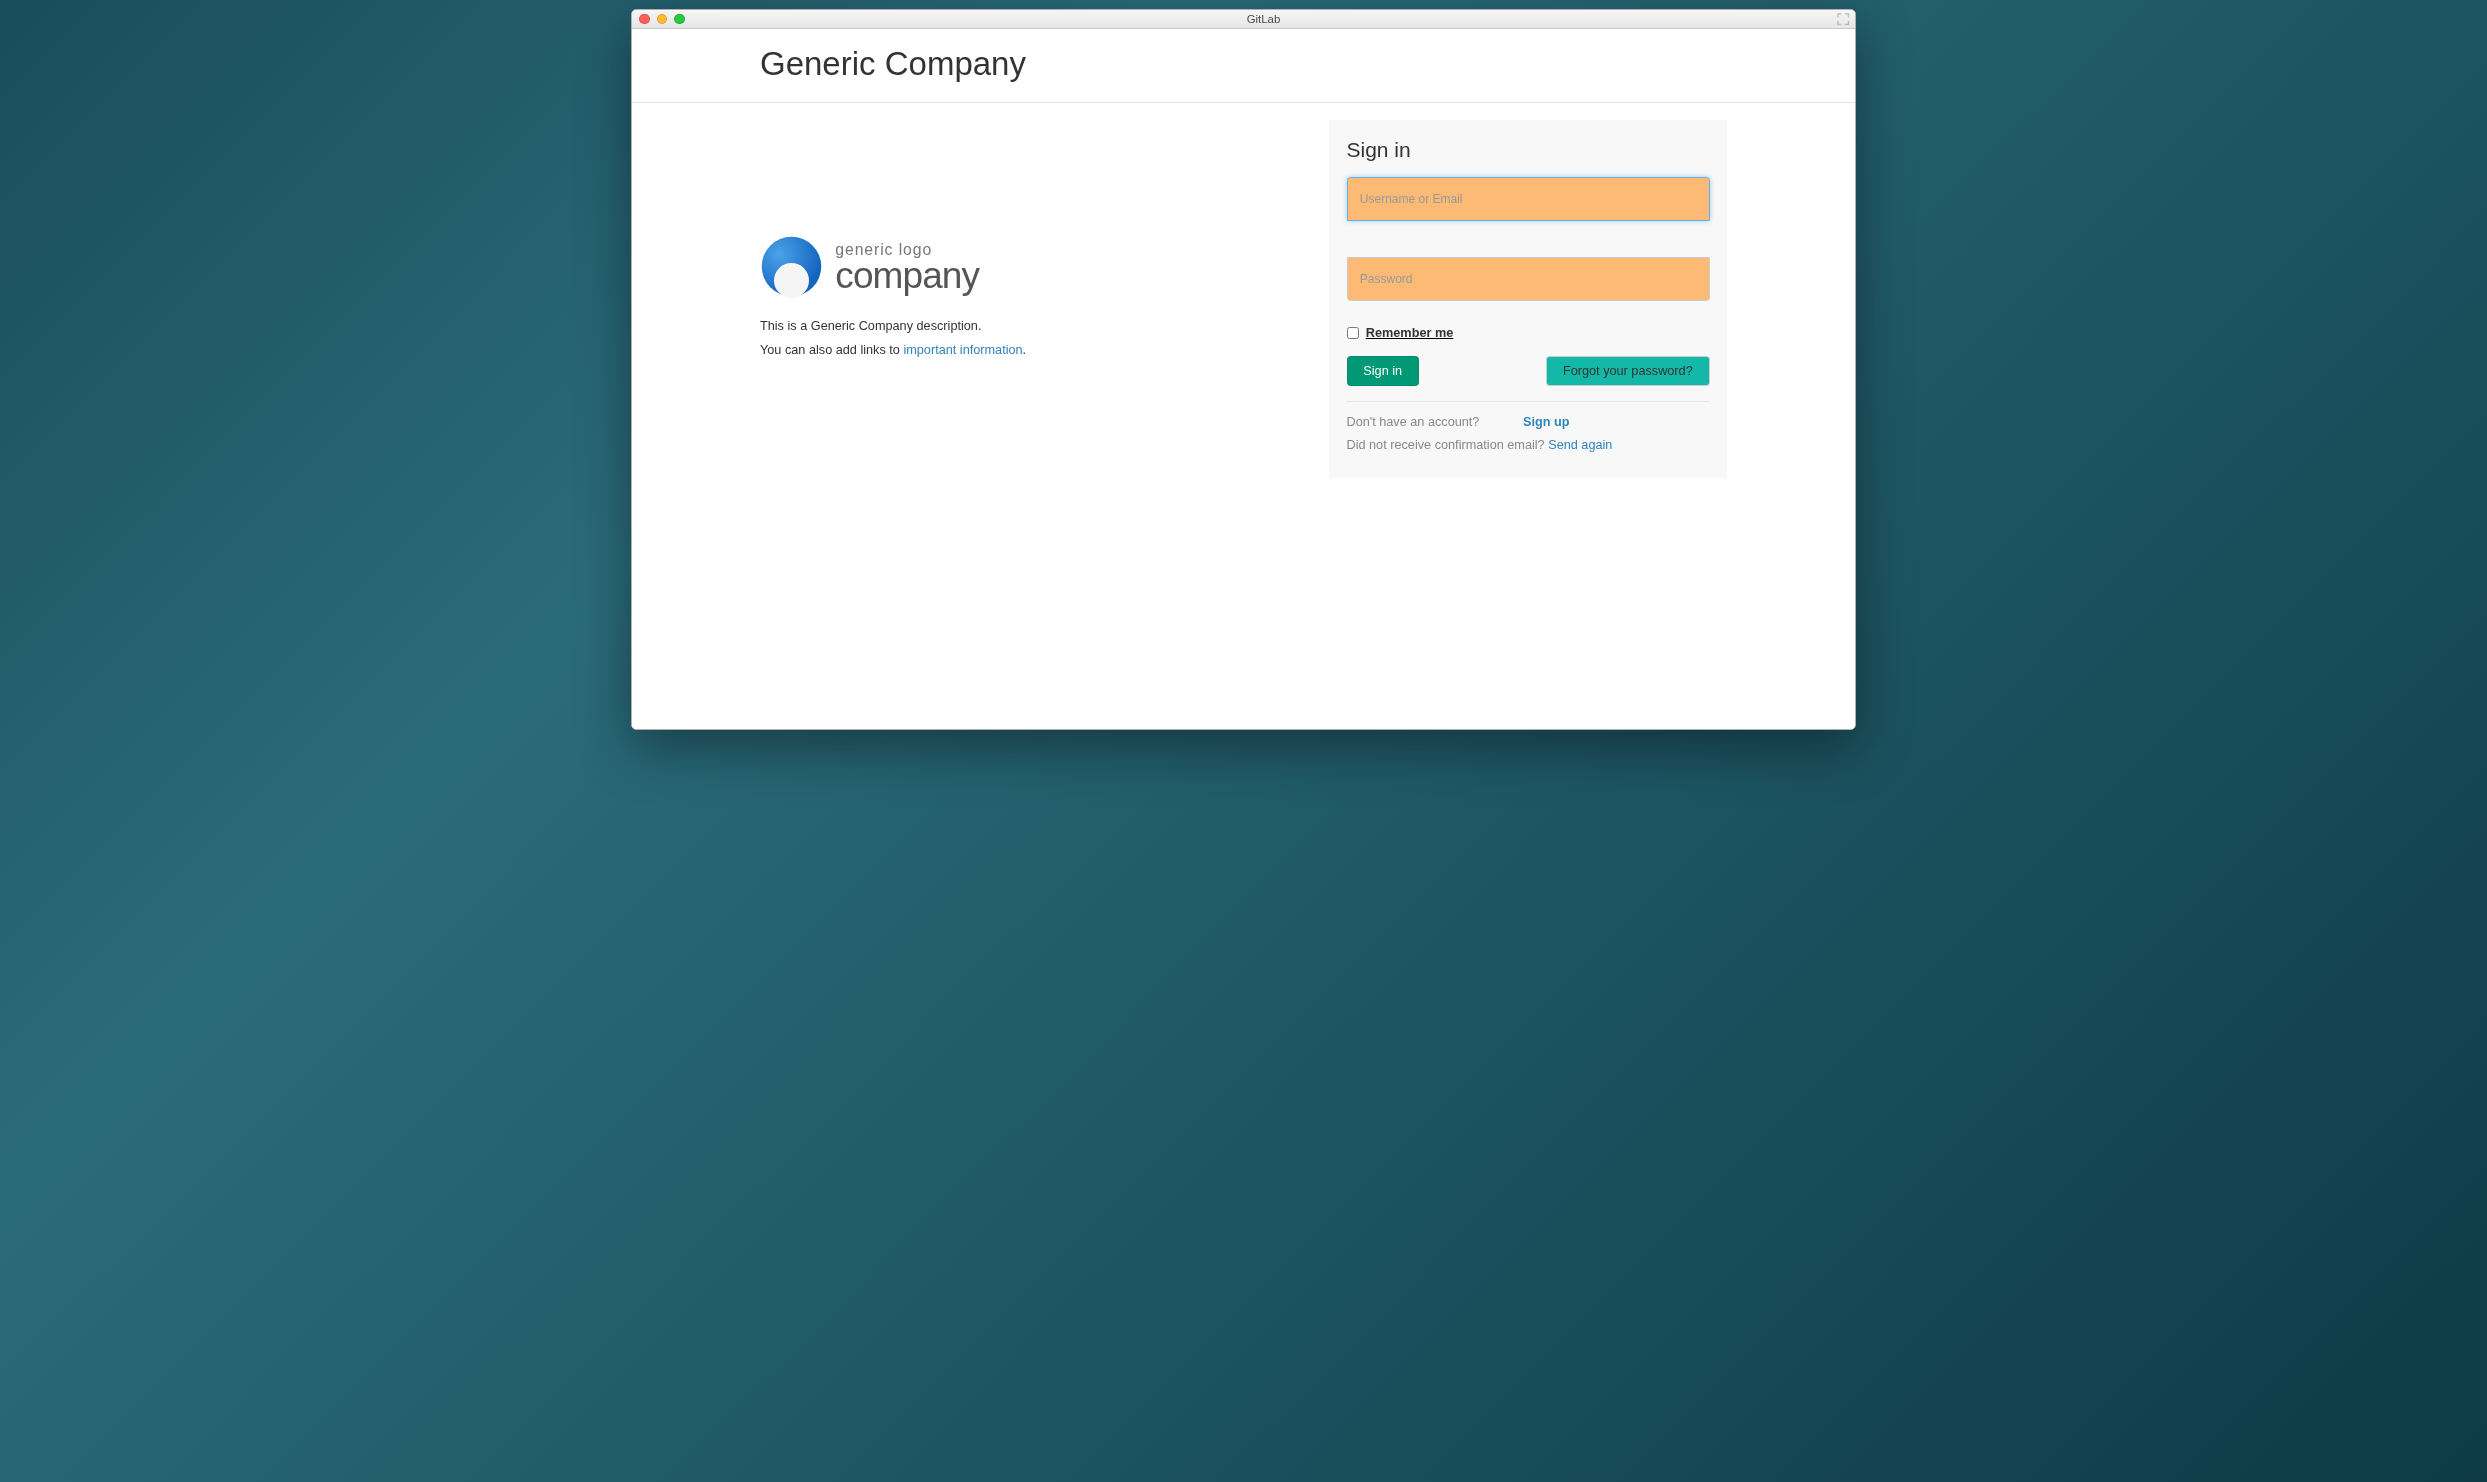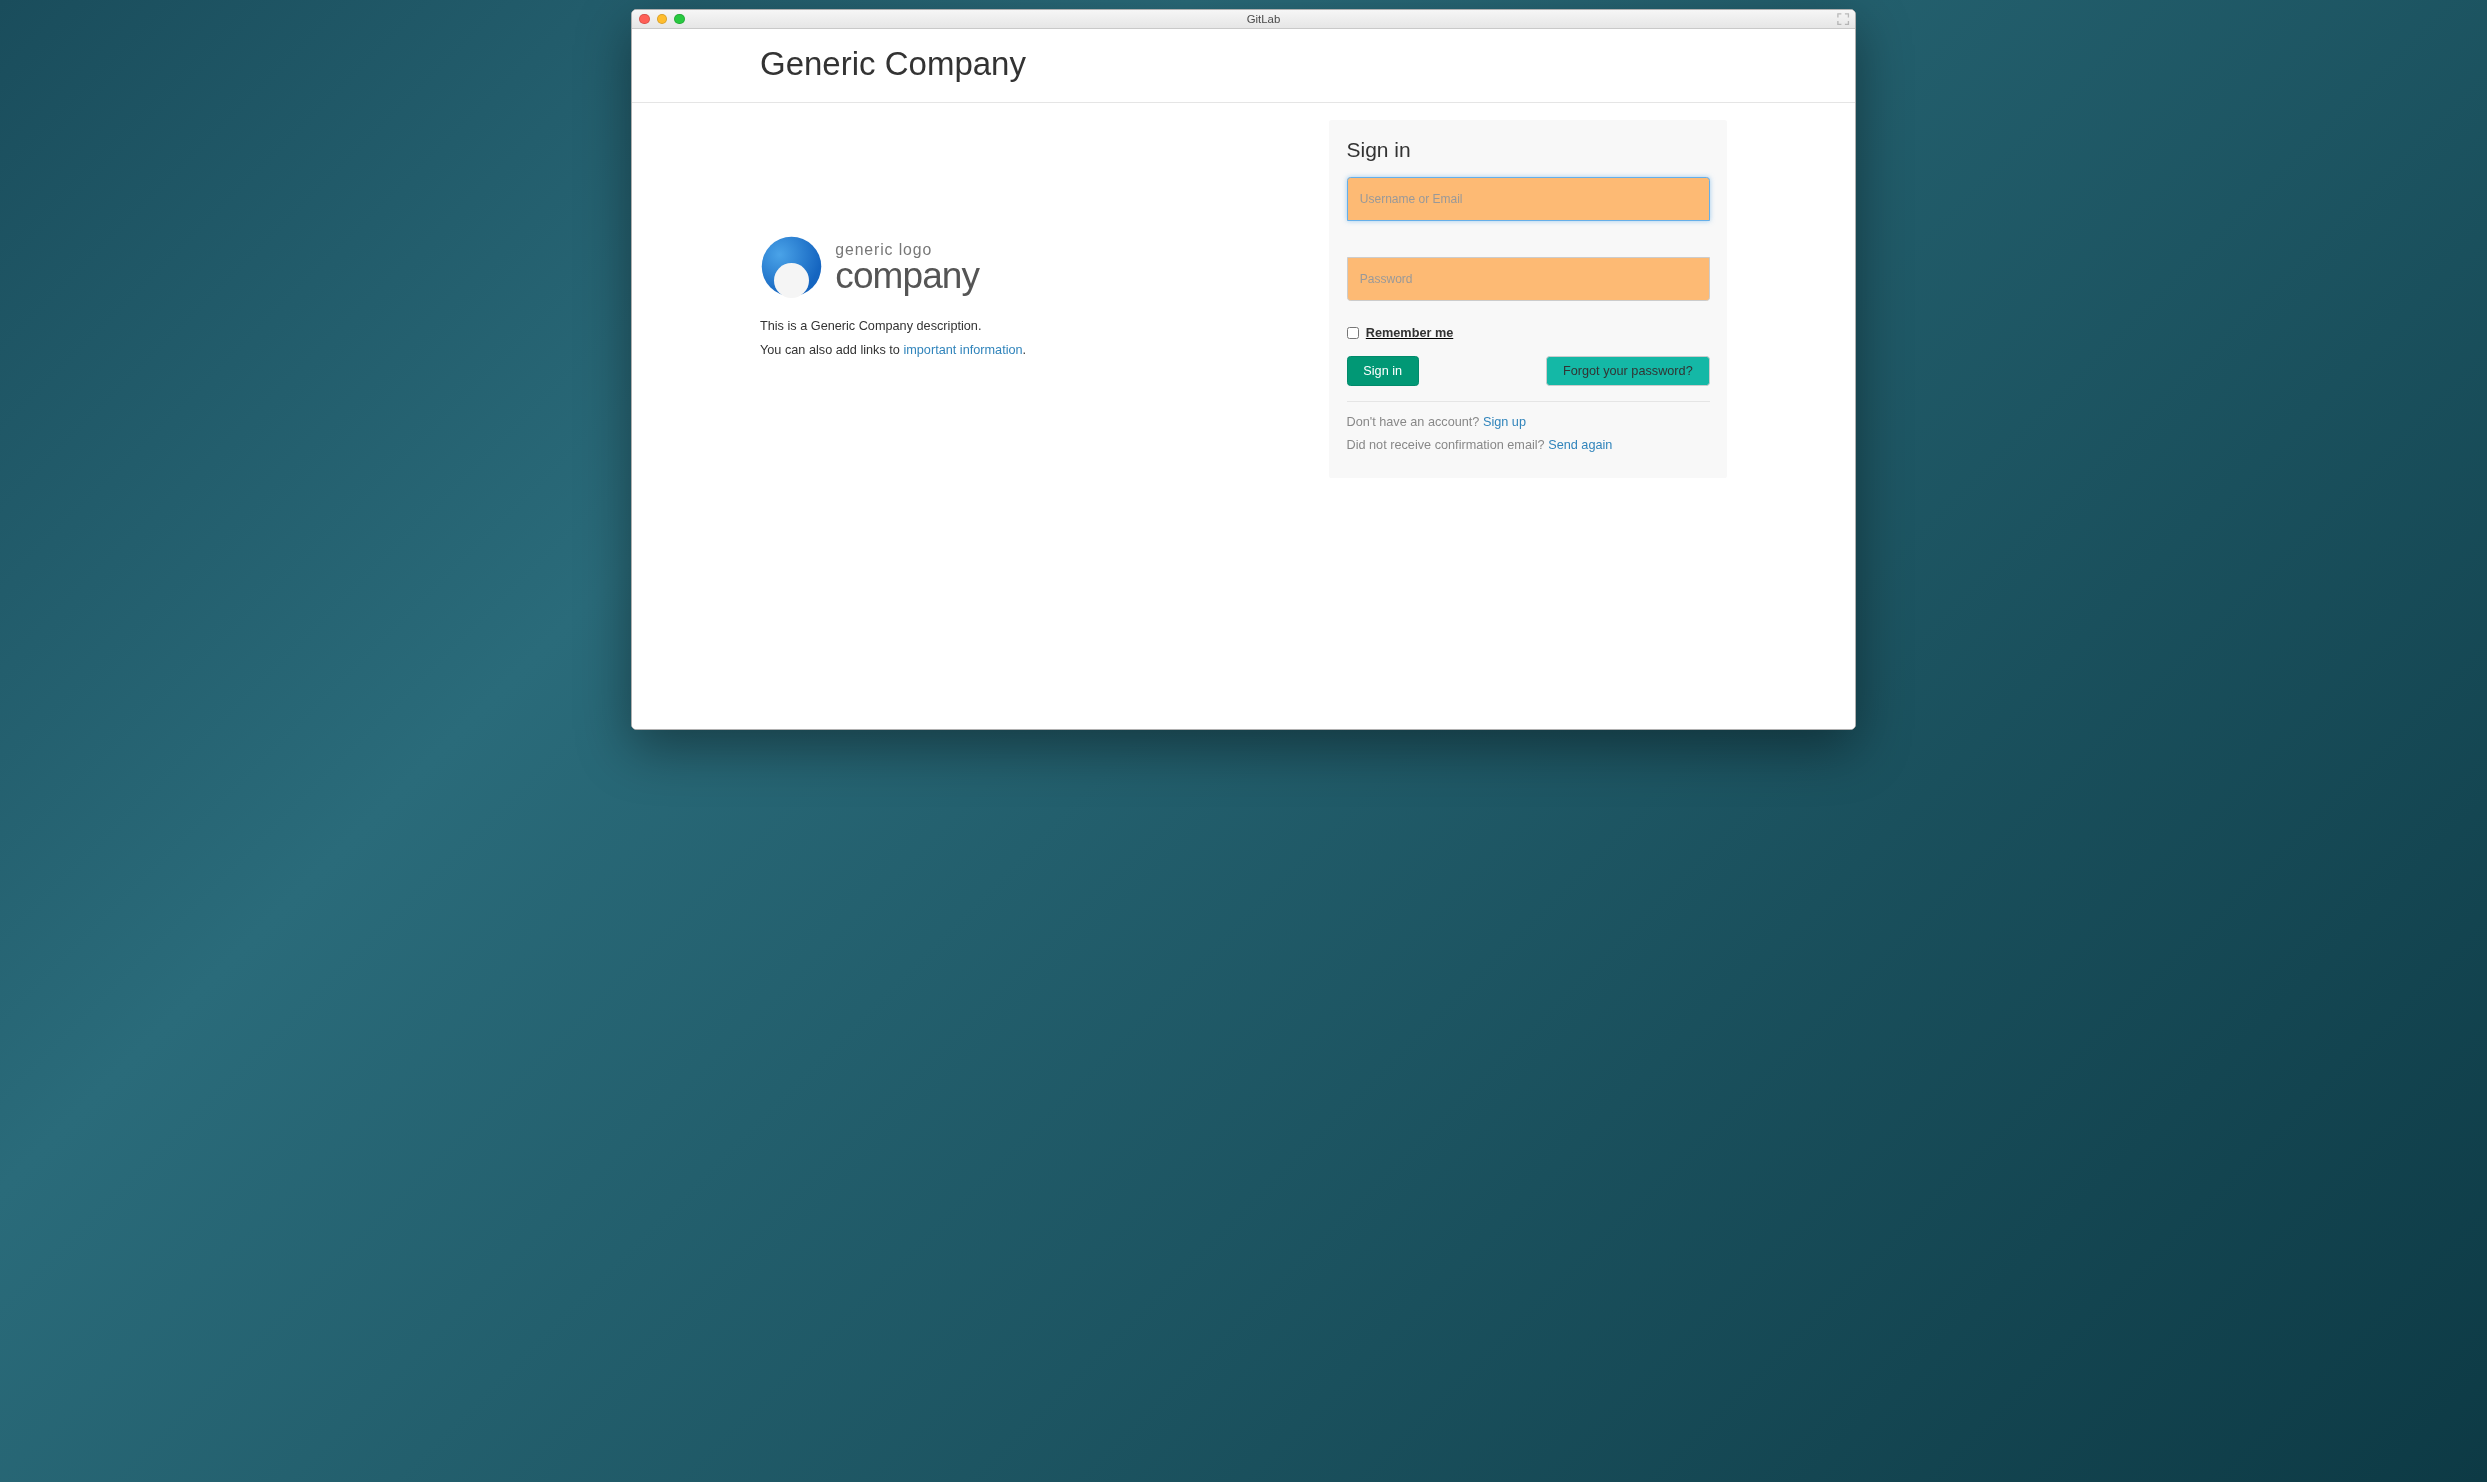--- a/index.html
+++ b/index.html
@@ -184,21 +184,21 @@
     border: none;
     border-top: 0.9px solid #e5e5e5;
     margin: 15.8px 0 12.3px 0;
   }
   .muted-line {
     font-size: 12.7px;
     color: #888;
     margin-bottom: 8.8px;
   }
   .muted-line a { color: #3084bb; text-decoration: none; }
-  .muted-line a.bold { font-weight: 400; }
+  .muted-line a.bold { font-weight: 700; margin-left: 40px; }
 </style>
 </head>
 <body>
 
 <div class="mac-window">
 
   <div class="titlebar">
     <div class="traffic-lights">
       <div class="tl red"></div>
       <div class="tl yellow"></div>

